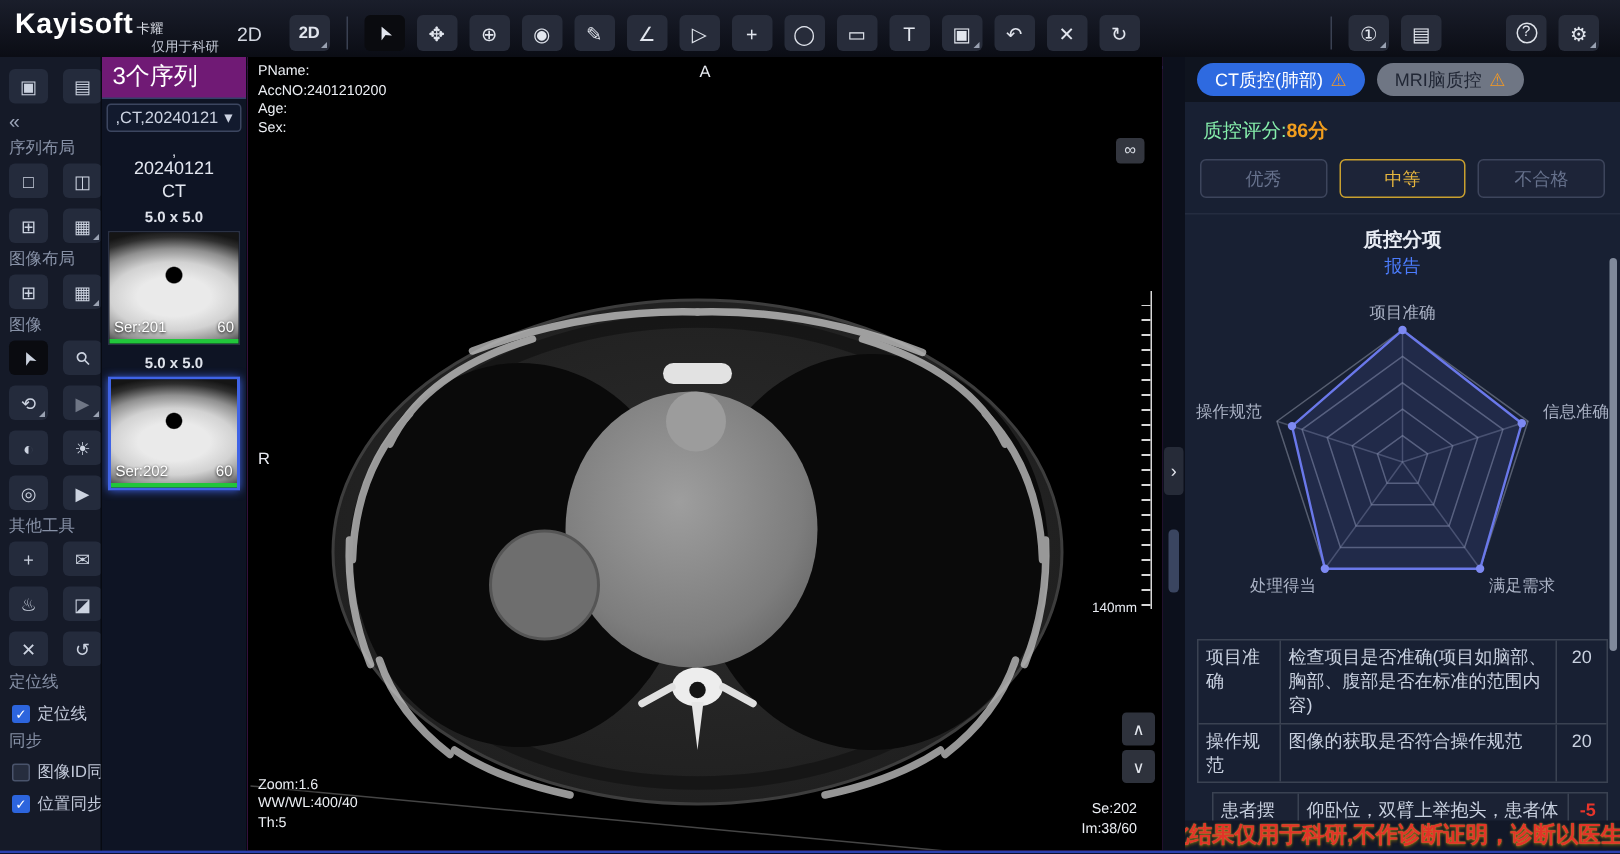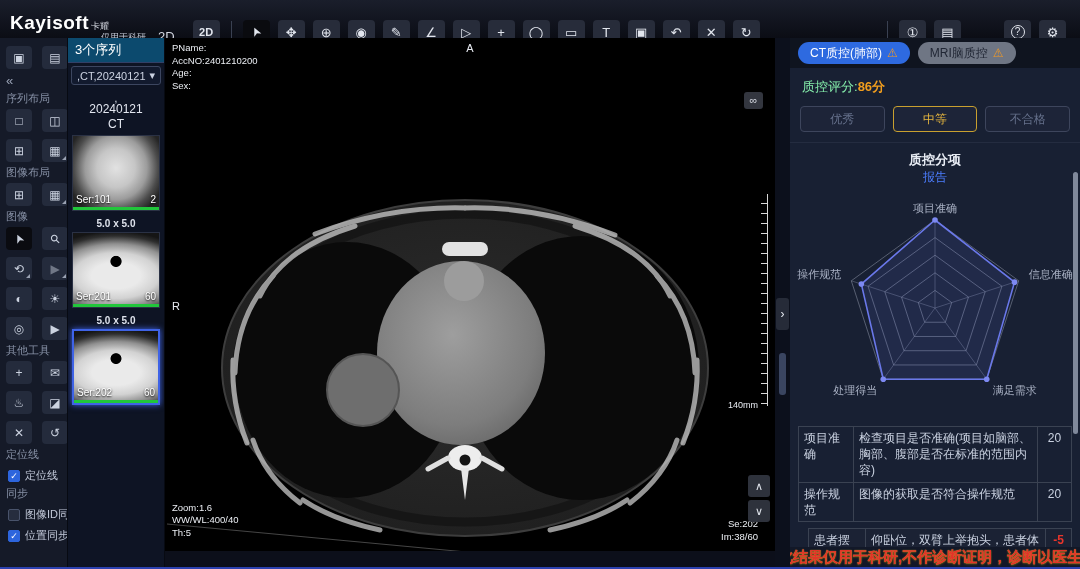--- a/index.html
+++ b/index.html
@@ -6,21 +6,21 @@
   html,body { width:1080px; height:569px; overflow:hidden; background:#000;
     font-family:"Liberation Sans", sans-serif; }
   button { font-family:inherit; cursor:pointer; }
 
   .app { position:relative; width:1080px; height:569px; background:#0c0f1a;
     border-bottom:2px solid #2c41b0; overflow:hidden; }
 
   
   .toolbar { position:absolute; left:0; top:0; width:100%; height:46px;
     background:linear-gradient(180deg,#1a1e2b 0%,#0b0d15 85%);
-    border-bottom:2px solid #2b3a95; display:flex; align-items:flex-end; }
+    border-bottom:2px solid #2b3a95; display:flex; align-items:center; }
   .logo { width:150px; padding-left:10px; }
   .logo-line1 { display:flex; align-items:baseline; }
   .logo-main { font-size:19px; font-weight:bold; color:#fff; letter-spacing:.5px; }
   .logo-cn { font-size:9px; color:#d6dae3; margin-left:2px; }
   .logo-sub { font-size:9px; color:#c3c9d6; text-align:right; padding-right:4px; margin-top:-3px; }
   .mode-label { color:#d4d8e2; font-size:13px; margin:0 14px 0 8px; }
   #toolbar-tools { display:flex; align-items:center; }
   #toolbar-right { margin-left:auto; display:flex; align-items:center; padding-right:10px; width:200px; }
   .tbtn { min-width:27px; height:24px; background:#272c3a; border:none; border-radius:4px;
     color:#e2e6ee; font-size:13px; margin:0 4px; display:inline-flex; align-items:center;
@@ -51,21 +51,21 @@
   .collapse { color:#9aa3b6; font-size:13px; margin:4px 0 0 6px; cursor:pointer; }
   .chk-row { display:flex; align-items:center; gap:5px; margin:6px 0 0 8px; font-size:11px;
     color:#c3cada; cursor:pointer; white-space:nowrap; }
   .chk { width:12px; height:12px; border-radius:2px; background:#262d3e; border:1px solid #49536b;
     font-size:9px; line-height:10px; text-align:center; color:#fff; flex:0 0 12px; }
   .chk.checked { background:#2d65dd; border-color:#2d65dd; }
 
   
   .series-panel { position:absolute; left:68px; top:38px; bottom:0; width:97px; background:#0e1424;
     border-right:1px solid #070a12; overflow:hidden; }
-  .sp-header { background:#0c4a6e; color:#fff; font-size:13px; padding:3px 7px;
+  .sp-header { background:#701a75; color:#fff; font-size:16px; padding:3px 7px;
     border-bottom:1px solid #324067; }
   .sp-select { margin:3px; height:19px; background:#121a2e; border:1px solid #3c4660;
     border-radius:3px; color:#ccd3e2; font-size:11px; display:flex; align-items:center;
     justify-content:space-between; padding:0 5px; cursor:pointer; }
   .sp-caption { text-align:center; color:#e3e7f0; margin-top:10px; line-height:1.25; }
   .cap-comma { font-size:10px; line-height:7px; }
   .cap-date,.cap-mod { font-size:12px; }
   .thumb-header { text-align:center; color:#dfe3ec; font-size:10px; margin:5px 0 1px;font-weight:bold; }
   .thumb { position:relative; width:88px; height:76px; margin:3px auto 7px;
     border:1px solid #2a3144; background:#000; cursor:pointer; }
@@ -73,21 +73,21 @@
   .thumb-img { position:absolute; left:0; right:0; top:0; bottom:3px; }
   .scout { background:radial-gradient(58% 72% at 50% 45%, #e2e2e2 0%, #c6c6c6 38%, #9c9c9c 62%, #4c4c4c 84%, #242424 100%); }
   .axial { background:
     radial-gradient(10% 12% at 50% 40%, #000 0 60%, transparent 70%),
     radial-gradient(95% 62% at 50% 60%, #eaeaea 0 30%, #d2d2d2 52%, #909090 72%, #2e2e2e 90%, #151515 100%); }
   .thumb-label { position:absolute; left:3px; right:3px; bottom:5px; display:flex;
     justify-content:space-between; color:#fff; font-size:10px; text-shadow:0 1px 2px #000; }
   .gbar { position:absolute; left:0; right:0; bottom:0; height:3px; background:#21c63b; }
 
   
-  .viewport { position:absolute; left:165px; top:38px; bottom:16px; width:610px; background:#701a75;
+  .viewport { position:absolute; left:165px; top:38px; bottom:0; width:610px; background:#701a75;
     overflow:hidden; }
   .viewport svg.ct { position:absolute; left:0; top:0; }
   .ovl { position:absolute; color:#eceff4; font-size:9.5px; line-height:12.5px;
     text-shadow:0 1px 2px #000; }
   #ovl-tl { left:7px; top:4px; }
   #ovl-tr { right:9px; top:4px; text-align:right; }
   #ovl-bl { left:7px; bottom:12px; }
   #ovl-br { right:17px; bottom:8px; text-align:right; }
   .orient { position:absolute; color:#e8ebf2; font-size:11px; text-shadow:0 1px 2px #000; }
   #orient-a { left:50%; top:4px; transform:translateX(-50%); }
@@ -342,28 +342,20 @@
     <div class="sp-select" data-name="series-select">
       <span data-name="series-select-value">,CT,20240121</span>
       <span data-name="chevron-down-icon">▾</span>
     </div>
     <div class="sp-caption" data-name="study-caption">
       <div class="cap-comma" data-name="study-caption-prefix">,</div>
       <div class="cap-date" data-name="study-date">20240121</div>
       <div class="cap-mod" data-name="study-modality">CT</div>
     </div>
     <div id="thumb-list" data-name="thumbnail-list">
-        <div class="thumb" data-name="series-thumbnail">
-          <div class="thumb-img scout" data-name="thumbnail-image"></div>
-          <div class="thumb-label" data-name="thumbnail-label">
-            <span class="ser" data-name="series-number">Ser:101</span>
-            <span class="cnt" data-name="image-count">2</span>
-          </div>
-          <div class="gbar" data-name="loaded-progress-bar"></div>
-        </div>
         <div class="thumb-header" data-name="slice-thickness-label">5.0 x 5.0</div>
         <div class="thumb" data-name="series-thumbnail">
           <div class="thumb-img axial" data-name="thumbnail-image"></div>
           <div class="thumb-label" data-name="thumbnail-label">
             <span class="ser" data-name="series-number">Ser:201</span>
             <span class="cnt" data-name="image-count">60</span>
           </div>
           <div class="gbar" data-name="loaded-progress-bar"></div>
         </div>
         <div class="thumb-header" data-name="slice-thickness-label">5.0 x 5.0</div>

